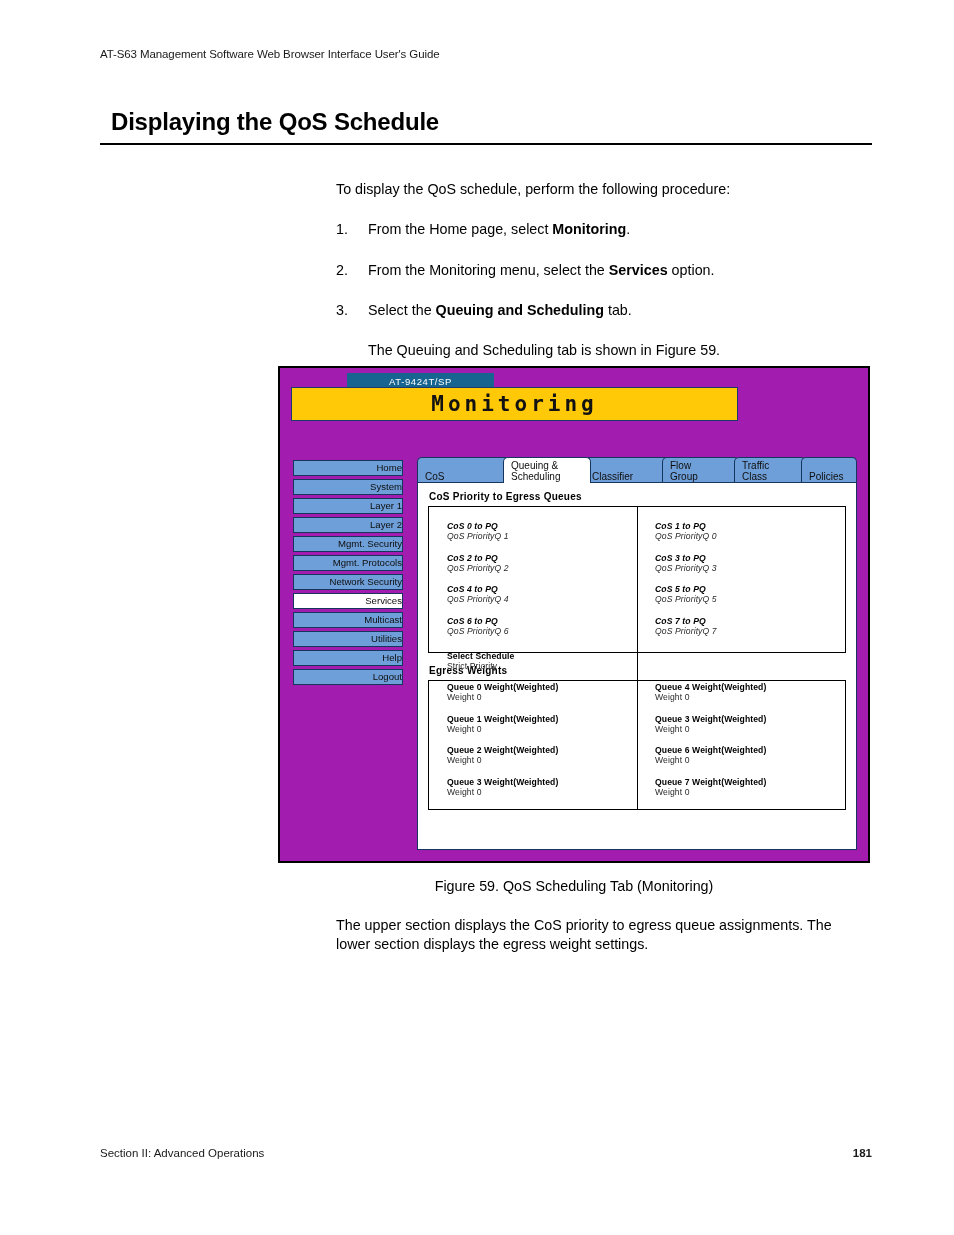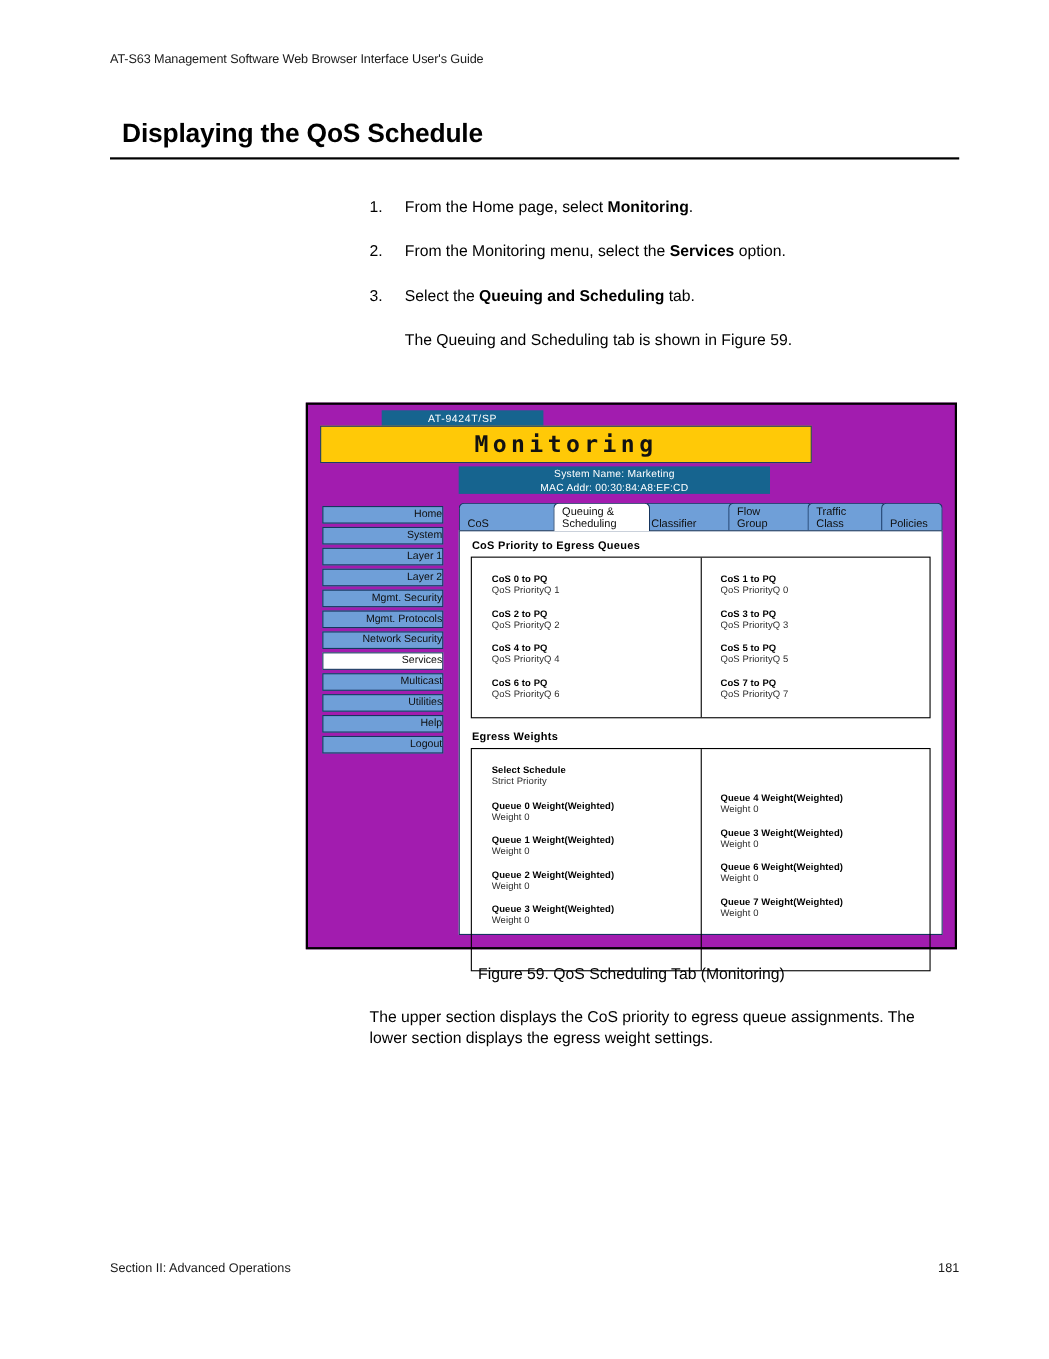--- a/index.html
+++ b/index.html
@@ -212,22 +212,22 @@
   }
   .box .col {
     flex: 1 1 50%;
     box-sizing: border-box;
     padding: 14px 0 12px 18px;
   }
   .box .col.right {
     border-left: 1px solid #000;
     padding-left: 17px;
   }
-  .box-cos { height: 147px; }
-  .box-weights { height: 203px; }
+  .box-cos { height: 147px; font-style: italic; }
+  .box-weights { height: 130px; align-items: flex-end; }
 
   .entry { margin-bottom: 11px; }
   .entry:last-child { margin-bottom: 0; }
   .entry .k {
     font-size: 8.6px;
     font-weight: bold;
     line-height: 10px;
     color: #000;
     letter-spacing: 0.1px;
   }
@@ -272,31 +272,33 @@
     color: #1a1a1a;
   }
   .footer-right {
     position: absolute;
     left: 100px;
     top: 1147px;
     width: 772px;
     text-align: right;
     font-size: 11.5px;
     color: #1a1a1a;
+    font-weight: bold;
   }
 </style>
 </head>
 <body>
 
 <div class="running-head">AT-S63 Management Software Web Browser Interface User's Guide</div>
 
 <div class="page-title">Displaying the QoS Schedule</div>
 <div class="title-rule"></div>
 
 <div class="body-col">
+  <p class="lead">To display the QoS schedule, perform the following procedure:</p>
 
   <div class="step">
     <span class="num">1.</span>
     <span>From the Home page, select </span><b>Monitoring</b><span>.</span>
   </div>
 
   <div class="step">
     <span class="num">2.</span>
     <span>From the Monitoring menu, select the </span><b>Services</b><span> option.</span>
   </div>
@@ -310,24 +312,20 @@
 </div>
 
 <div class="figure">
 
   <div class="device-tag">AT-9424T/SP</div>
 
   <div class="app-banner">
     <span>Monitoring</span>
   </div>
 
-  <div class="sysinfo">
-    <div>System Name: Marketing</div>
-    <div>MAC Addr: 00:30:84:A8:EF:CD</div>
-  </div>
 
   <div class="nav">
     <div class="nav-btn">Home</div>
     <div class="nav-btn">System</div>
     <div class="nav-btn">Layer 1</div>
     <div class="nav-btn">Layer 2</div>
     <div class="nav-btn">Mgmt. Security</div>
     <div class="nav-btn">Mgmt. Protocols</div>
     <div class="nav-btn">Network Security</div>
     <div class="nav-btn active">Services</div>

